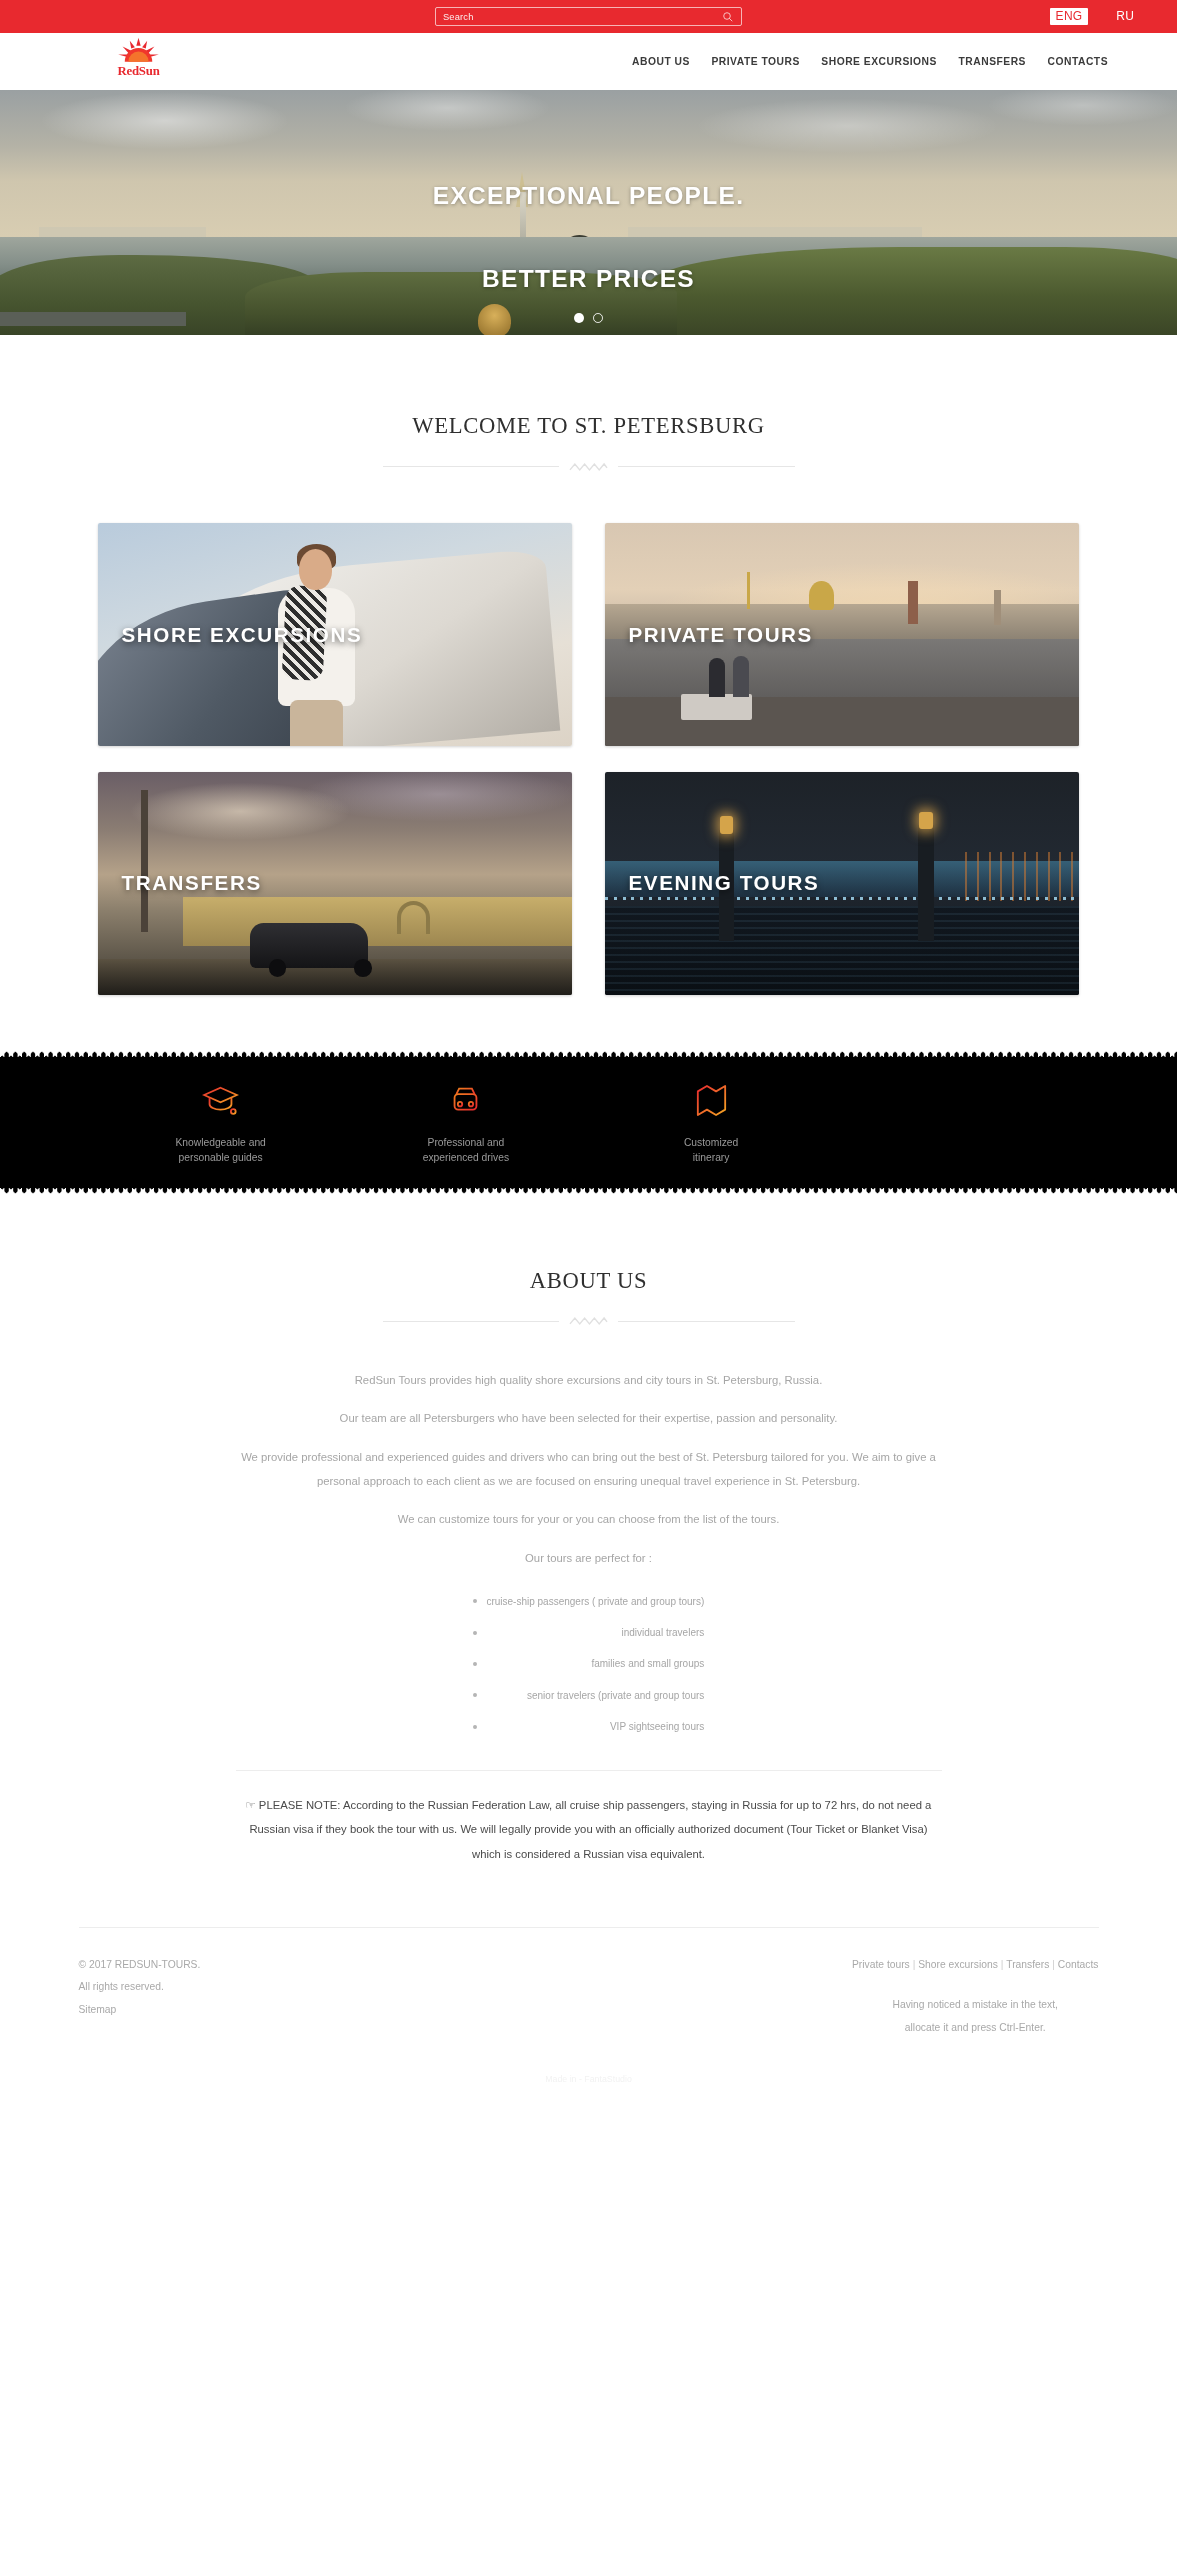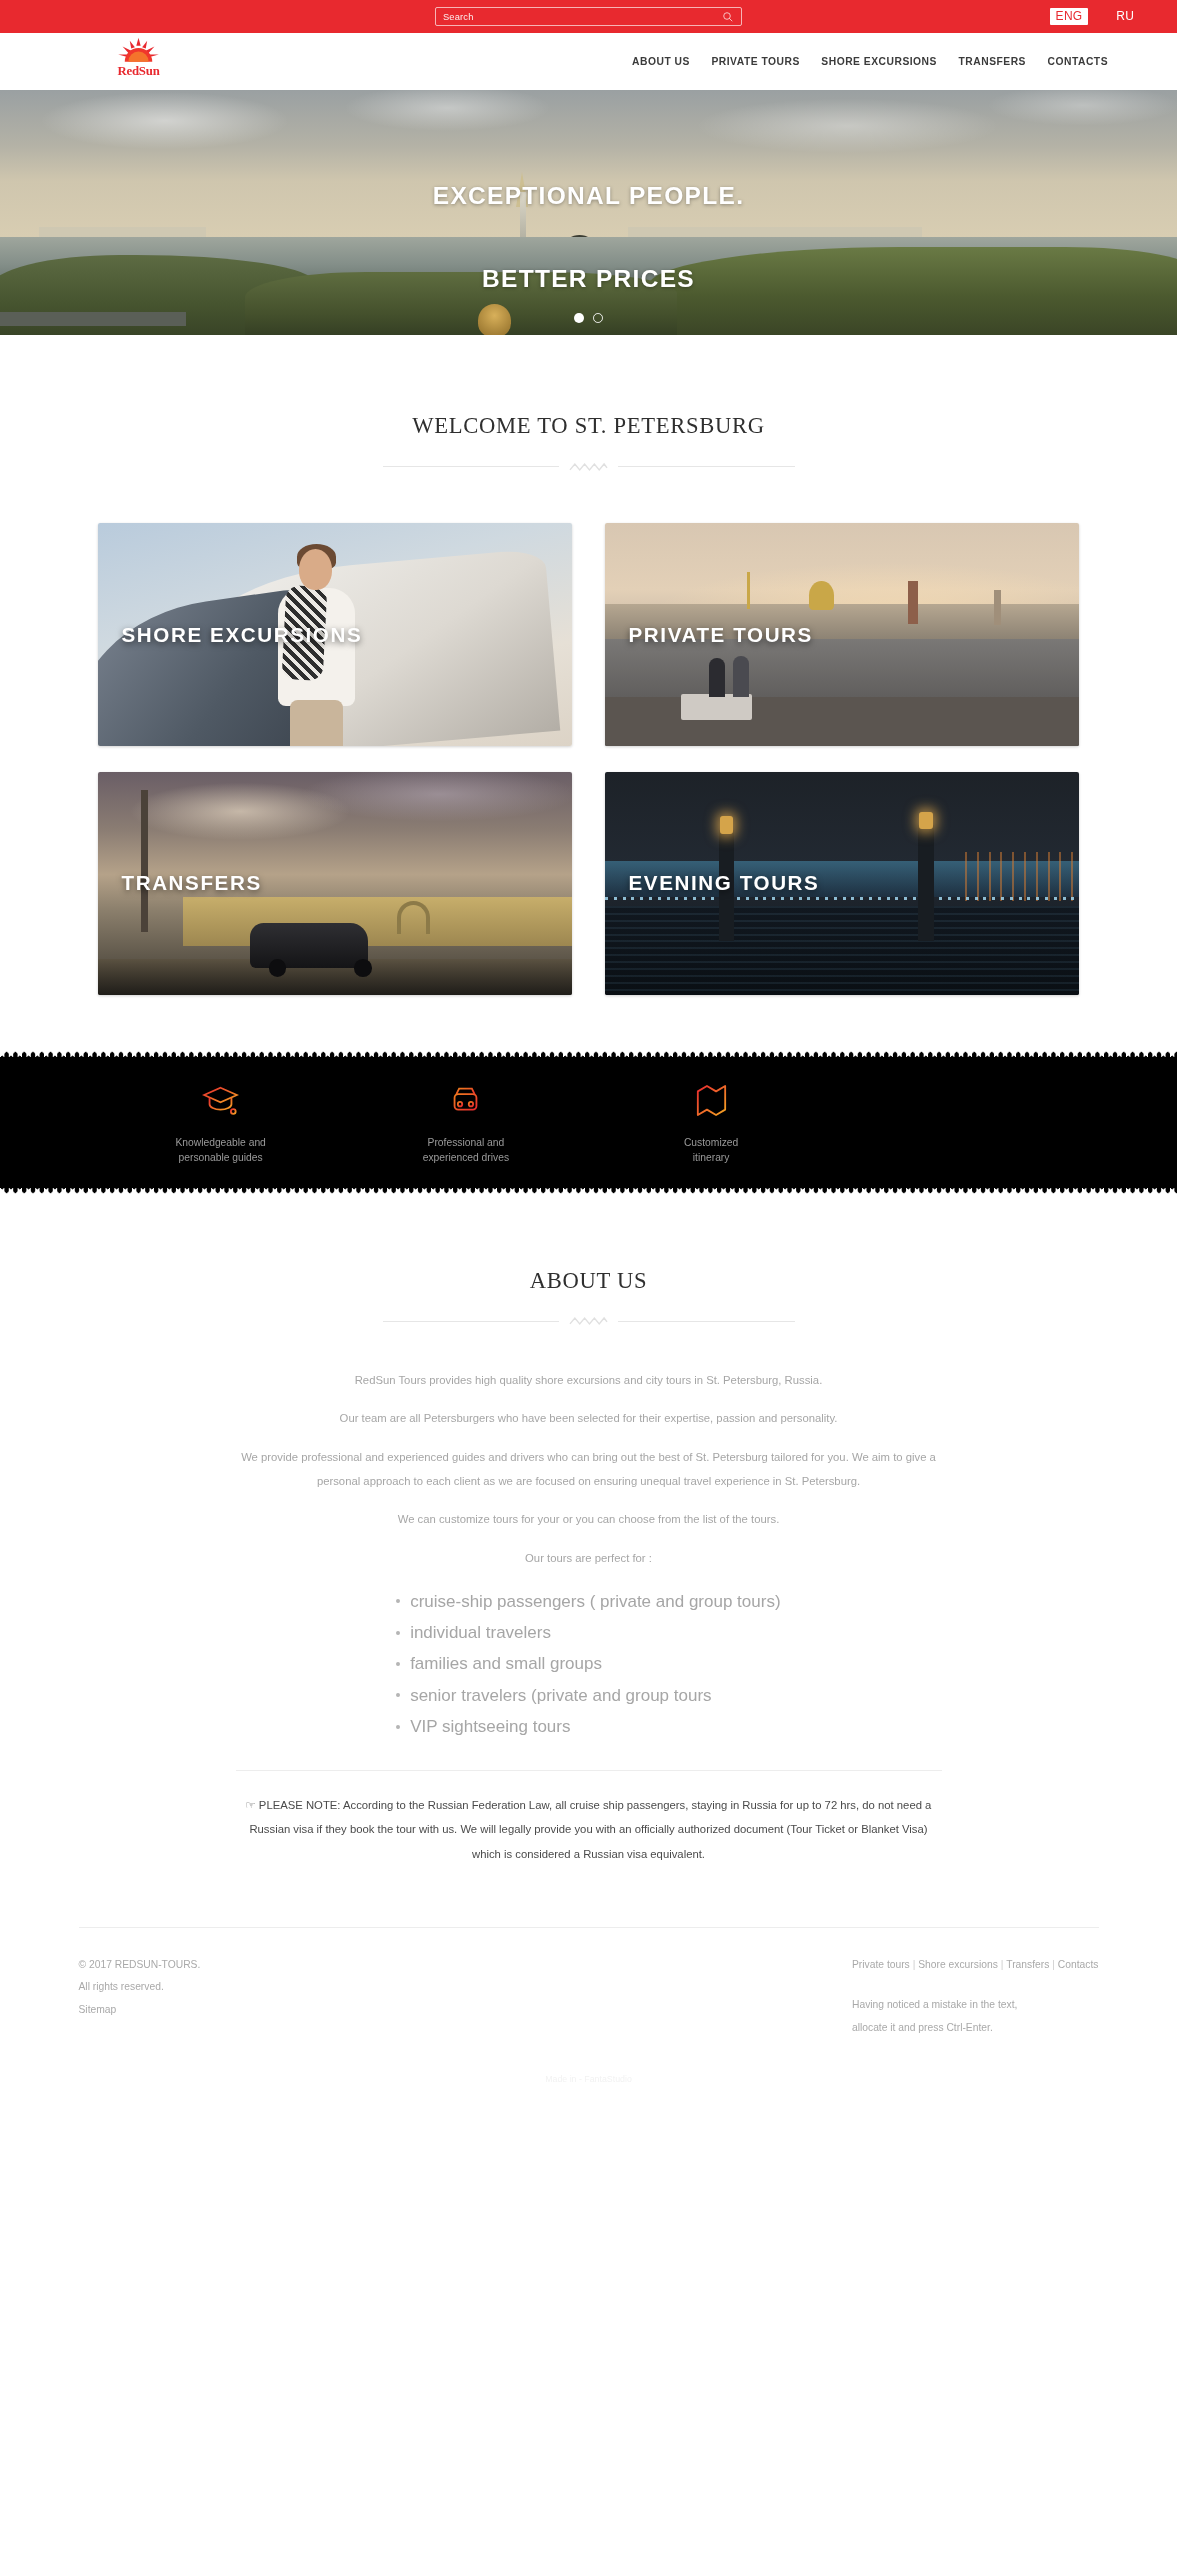--- a/index.html
+++ b/index.html
@@ -372,23 +372,24 @@
     color: #a6a6a6;
     font-size: 11.3px;
     line-height: 24.5px;
   }
   .about-body p { margin-bottom: 13.7px; }
   .about-list { list-style: none; margin: 7.8px 0 0; padding: 0; display:inline-block; text-align:left; }
   .about-list li {
     position: relative;
     padding-left: 13.7px;
     margin-bottom: 11.8px;
-    font-size: 17px;
+    font-size: 10px;
     color: #a6a6a6;
     line-height: 19.6px;
+    text-align: right;
   }
   .about-list li:before {
     content: "";
     position: absolute; left: 0; top: 7.8px;
     width: 3.9px; height: 3.9px; border-radius: 50%;
     background: #b5b5b5;
   }
   .note-sep { width: 706px; height: 1px; background: #ededed; margin: 21.6px auto 0; }
   .note {
     width: 687px; margin: 21.6px auto 0;
@@ -400,21 +401,21 @@
 
   
   .footer-sep { width: 1020px; height: 1px; background: #ededed; margin: 0 auto; }
   .footer {
     width: 1020px; margin: 0 auto;
     padding-top: 25.5px;
     display: flex; justify-content: space-between;
   }
   .f-left { font-size: 10.3px; color: #a9a9a9; line-height: 22.6px; }
   .f-left a { color: #a9a9a9; text-decoration: none; display:block; }
-  .f-right { text-align: left; font-size: 10.3px; color: #a9a9a9; line-height: 22.6px; }
+  .f-right { text-align: center; font-size: 10.3px; color: #a9a9a9; line-height: 22.6px; }
   .f-links a { color: #a9a9a9; text-decoration: none; }
   .f-links span.sep { color: #cfcfcf; margin: 0 2.9px; }
   .made {
     text-align: center;
     font-size: 8.8px;
     color: #f2f2f2;
     margin-top: 35px;
   }
 </style>
 </head>

